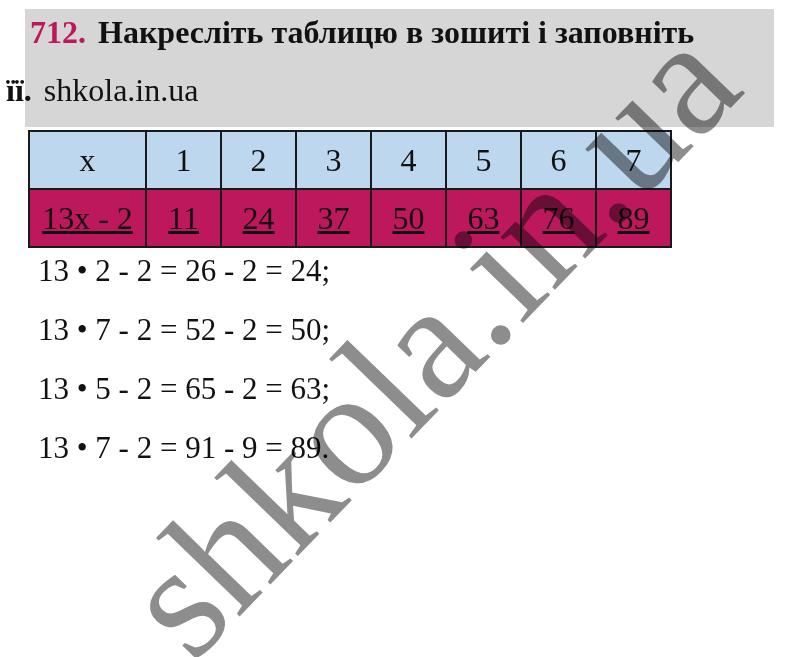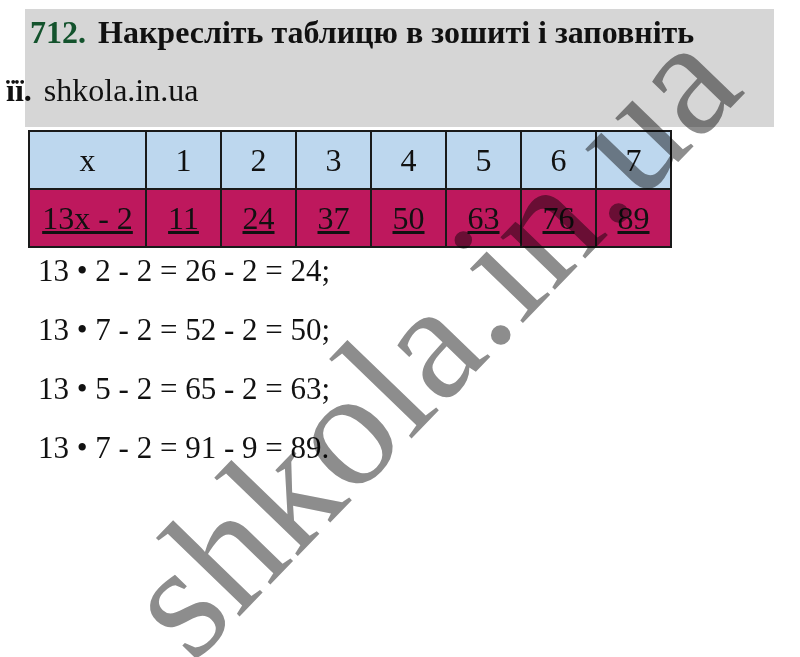--- a/index.html
+++ b/index.html
@@ -28,21 +28,21 @@
   }
   .header-line1 {
     position: absolute;
     left: 5px;
     top: 5px;
     font-size: 32px;
     font-weight: bold;
     white-space: nowrap;
   }
   .problem-number {
-    color: #14532d;
+    color: #be185d;
     padding-right: 12px;
     margin-top: 44px;
   }
   .header-line2 {
     position: absolute;
     left: -19px;
     top: 63px;
     font-size: 32px;
     white-space: nowrap;
   }

